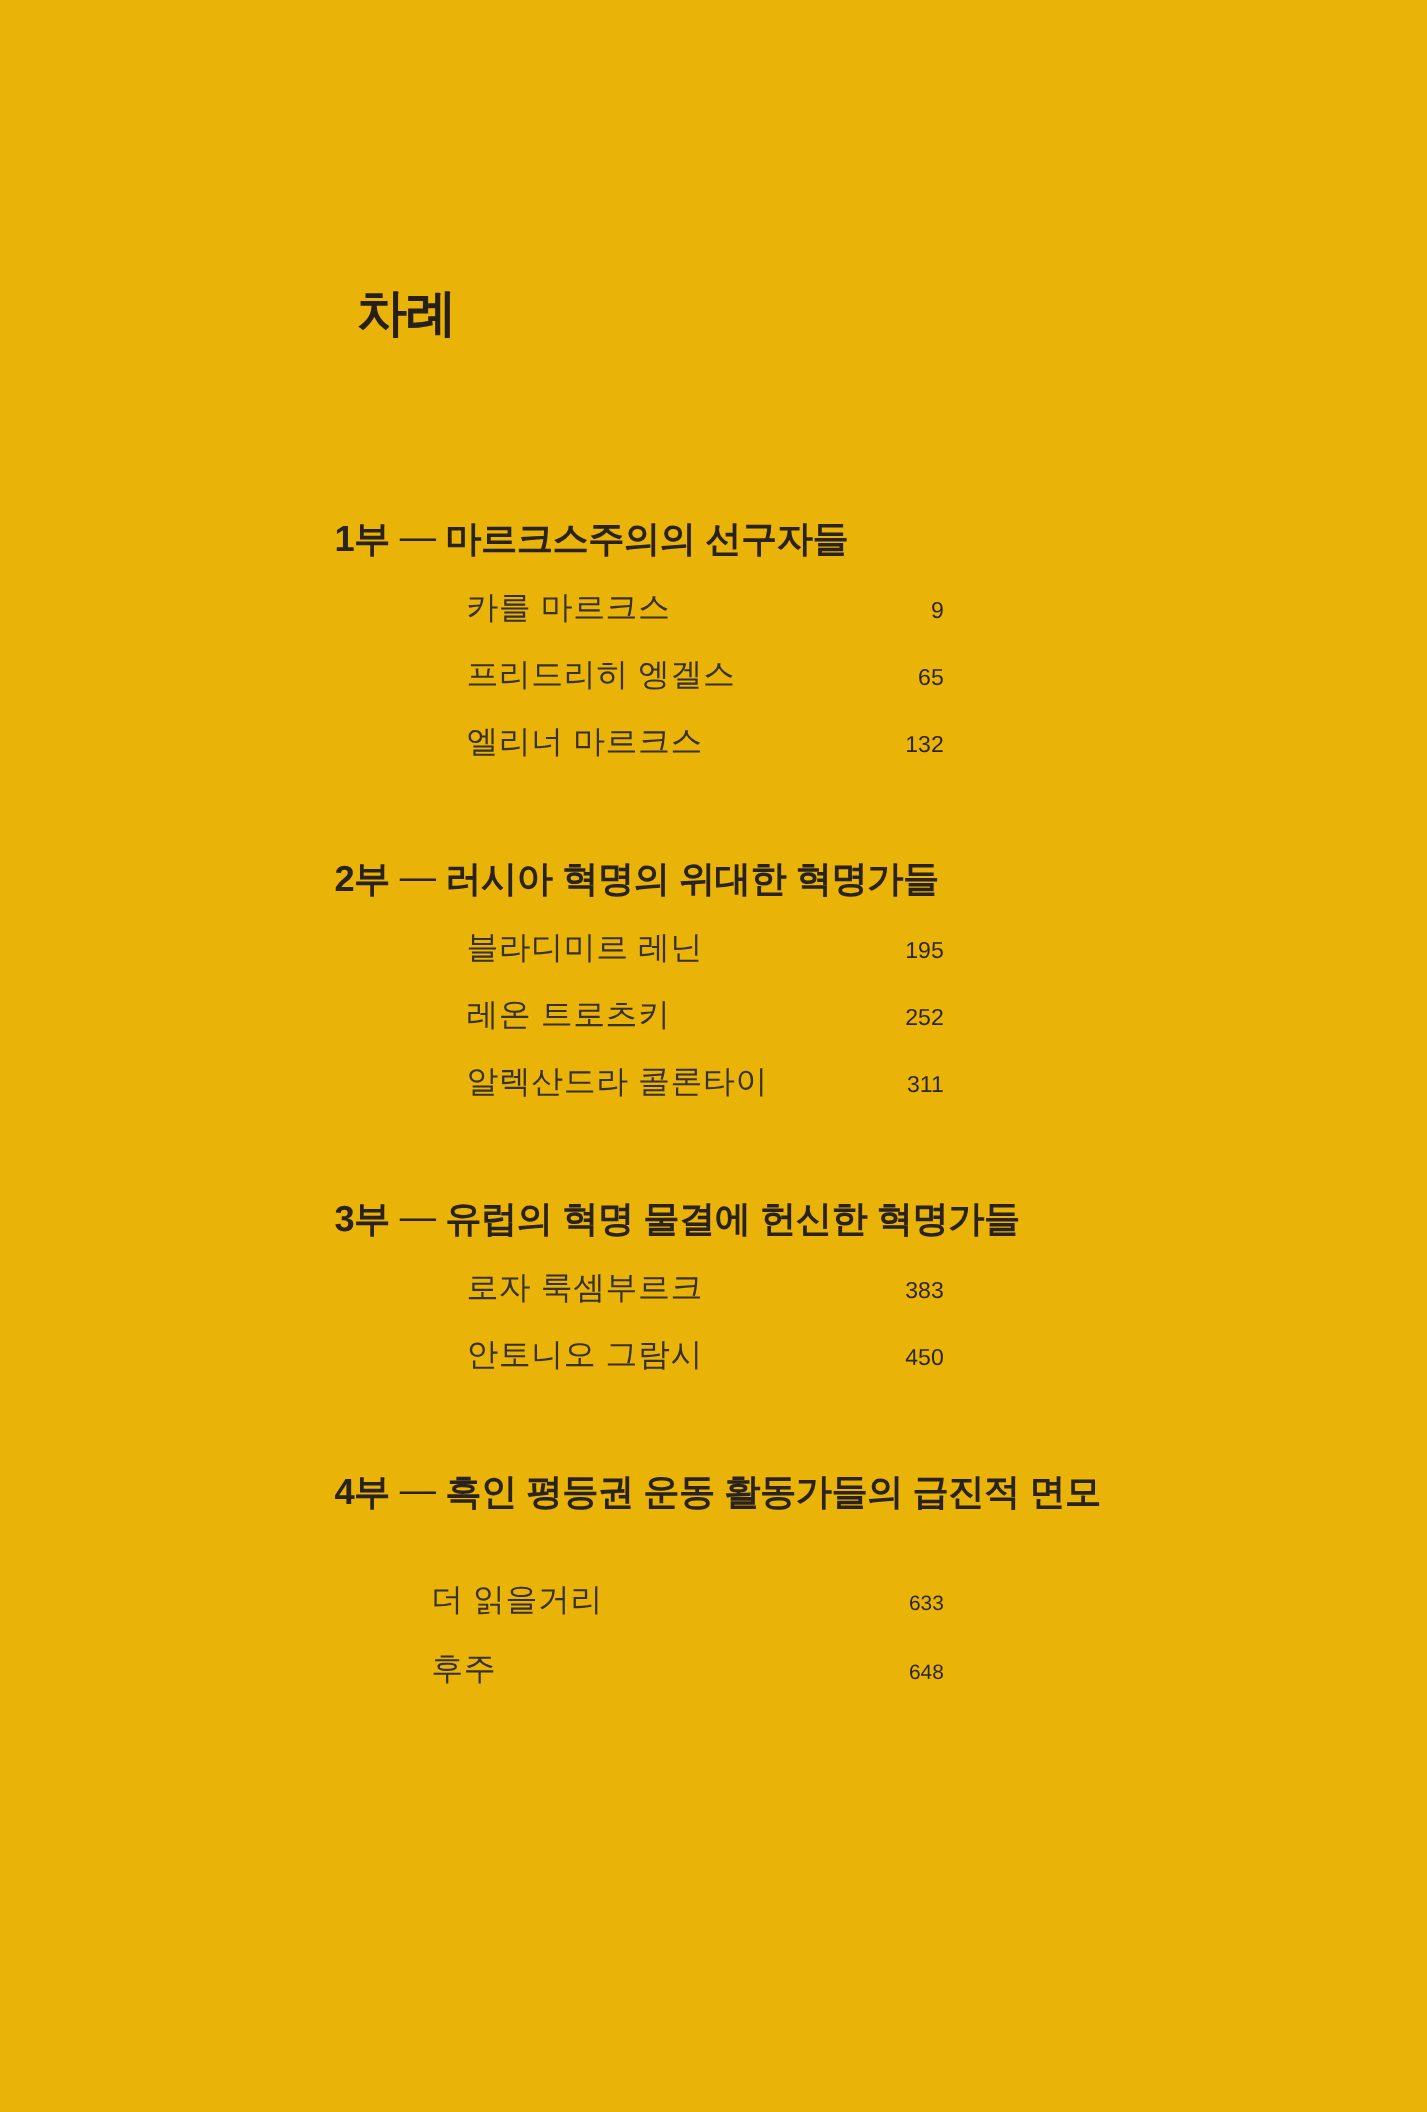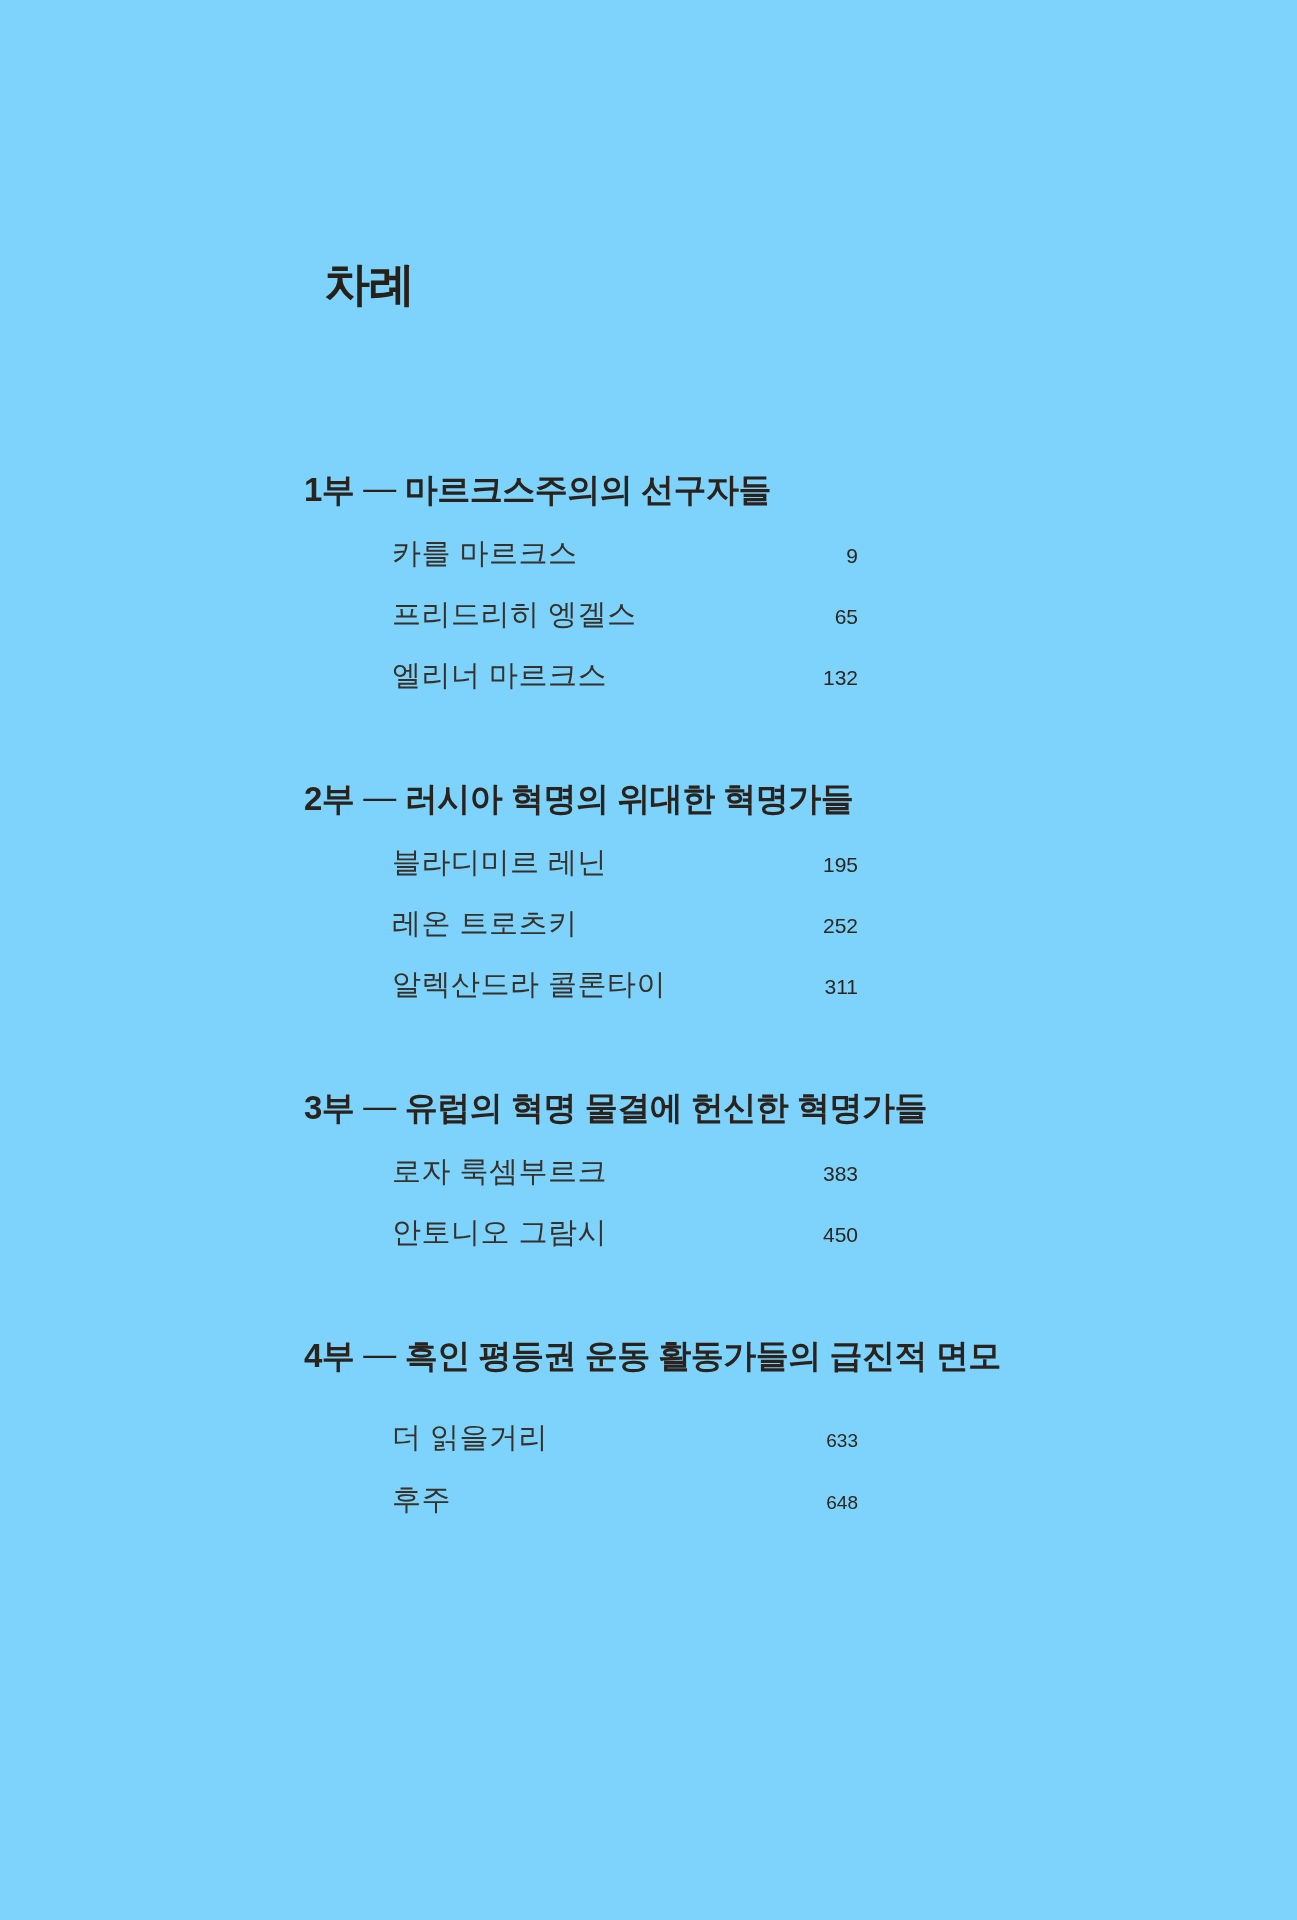--- a/index.html
+++ b/index.html
@@ -7,21 +7,21 @@
   html, body {
     width: 1297px;
     background: #e1e0de;
     font-family: "Liberation Sans", "DejaVu Sans", sans-serif;
   }
 
   .page {
     position: relative;
     width: 1297px;
     height: 1920px;
-    background: #7dd3fc;
+    background: #eab308;
     overflow: hidden;
     padding-left: 32px;
   }
 
   .toc-title {
     position: absolute;
     left: 324px;
     top: 254px;
     font-size: 46px;
     font-weight: 800;
@@ -48,21 +48,21 @@
     white-space: nowrap;
   }
 
   .section-header .dash {
     font-weight: 400;
     margin: 0 9px;
     position: relative;
     top: -2px;
   }
 
-  .entries { margin-left: 88px; }
+  .entries { margin-left: 120px; }
 
   .entry-row {
     display: flex;
     justify-content: space-between;
     align-items: baseline;
     margin-top: 24px;
     line-height: 34px;
   }
 
   .entry-name {
@@ -71,21 +71,21 @@
     color: #37312b;
   }
 
   .entry-page {
     font-size: 21px;
     font-weight: 500;
     color: #2c2620;
     font-variant-numeric: tabular-nums;
   }
 
-  .back-matter { margin-top: 42px; margin-left: 88px; }
+  .back-matter { margin-top: 60px; margin-left: 88px; }
 
   .back-matter .entry-page { font-size: 19px; }
 </style>
 </head>
 <body>
 
 <div class="page">
 
   <h1 class="toc-title">차례</h1>
 

